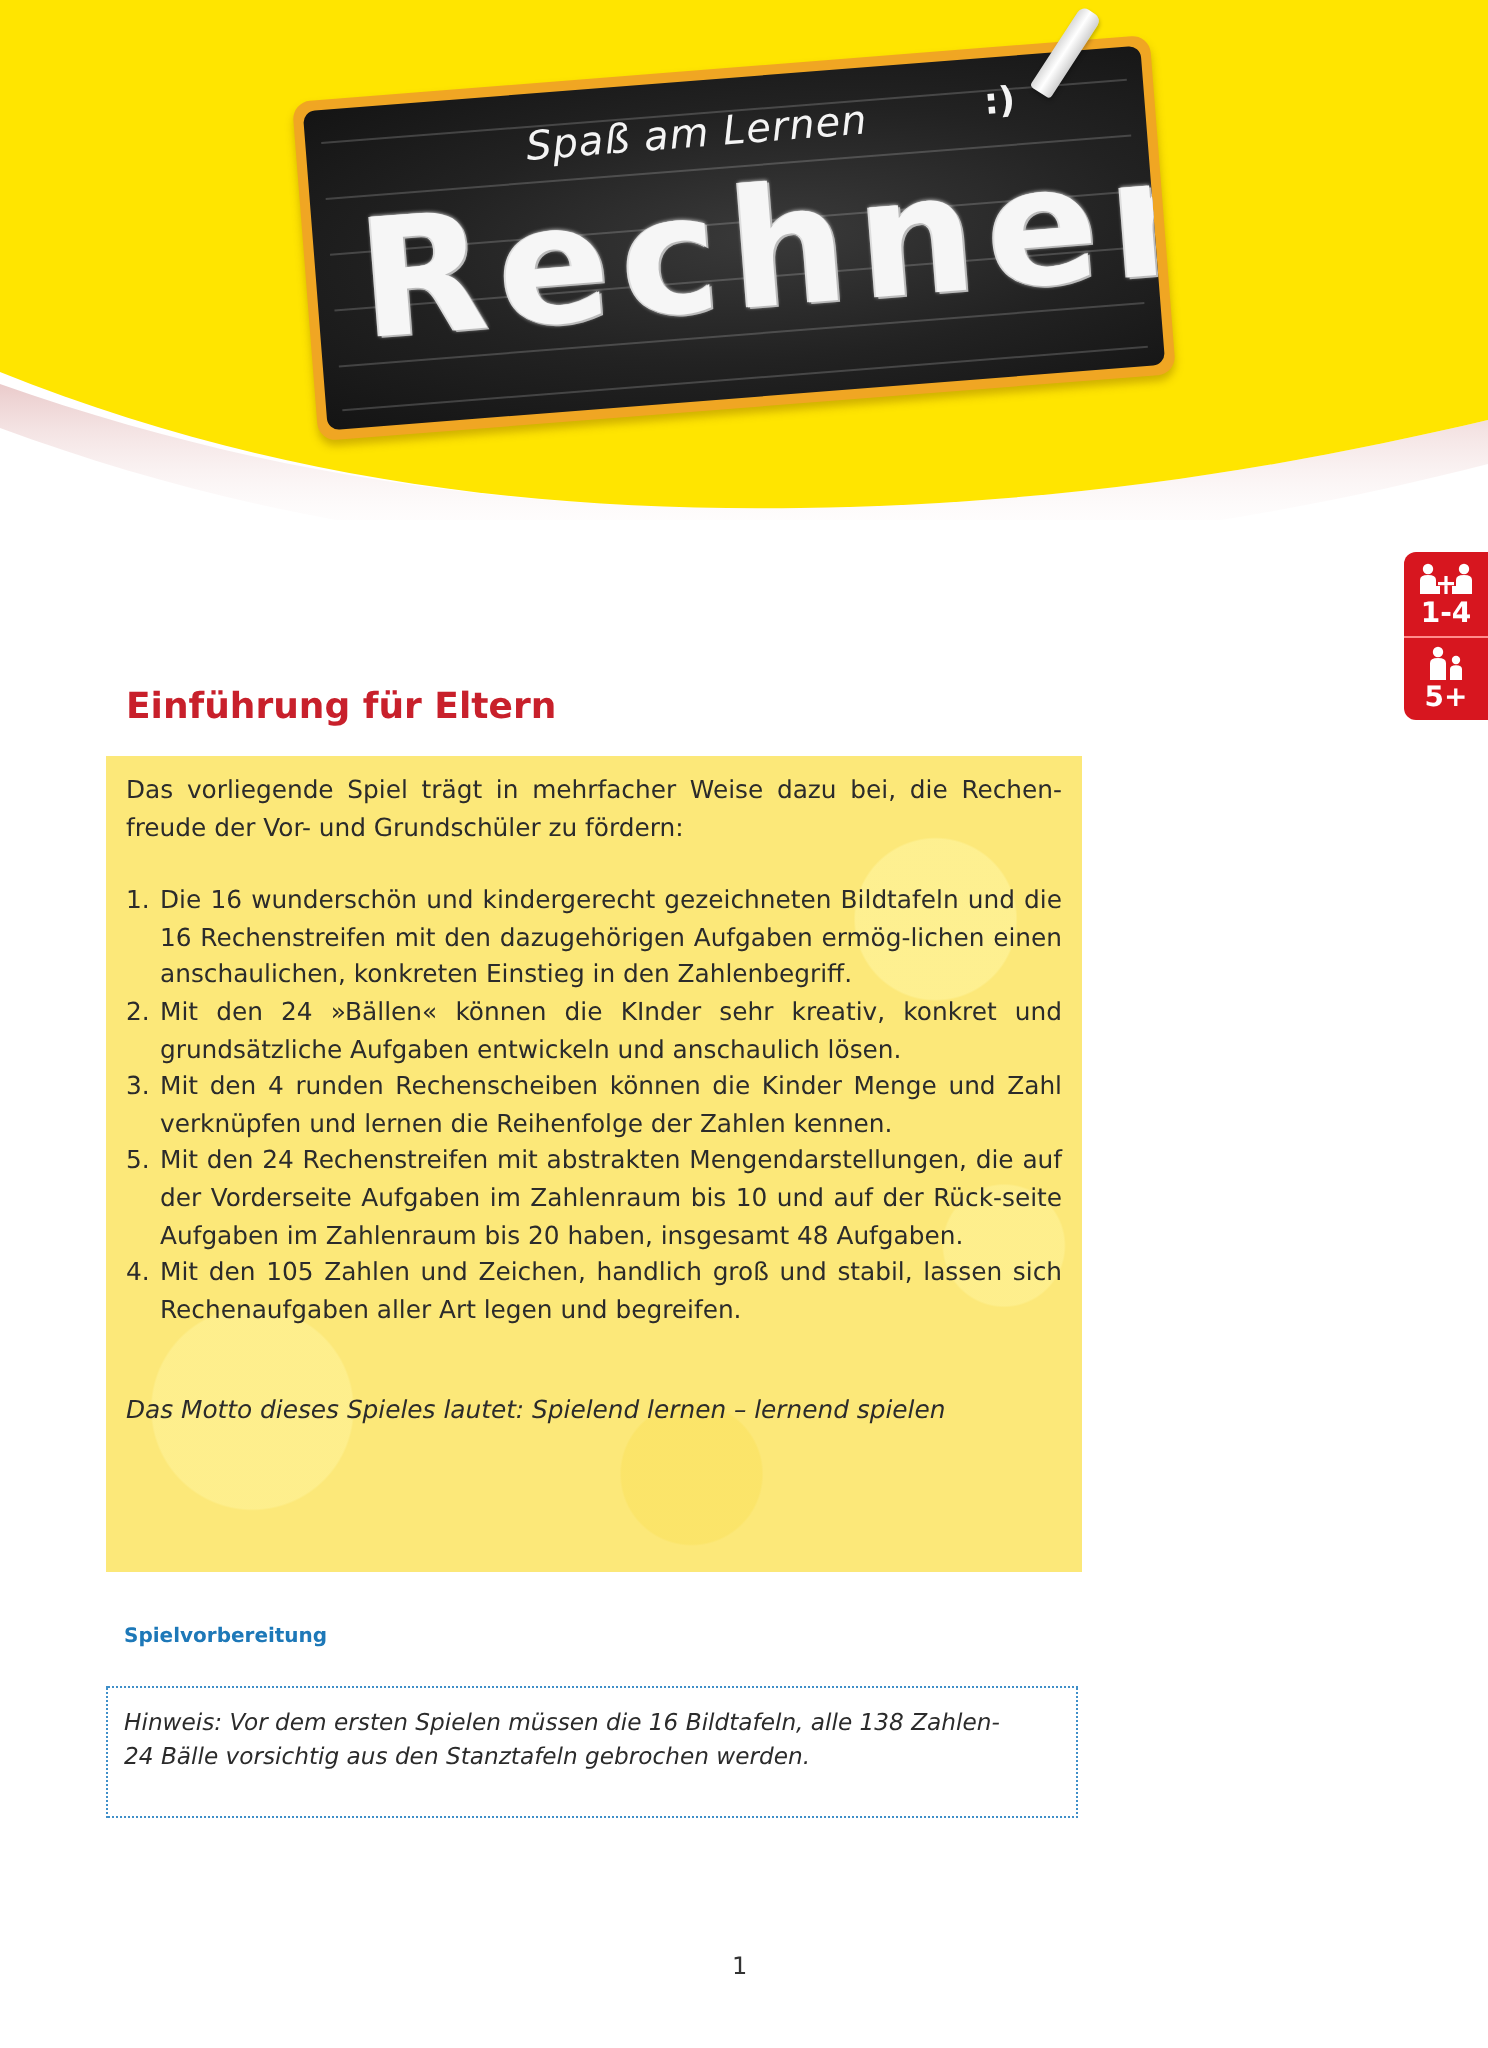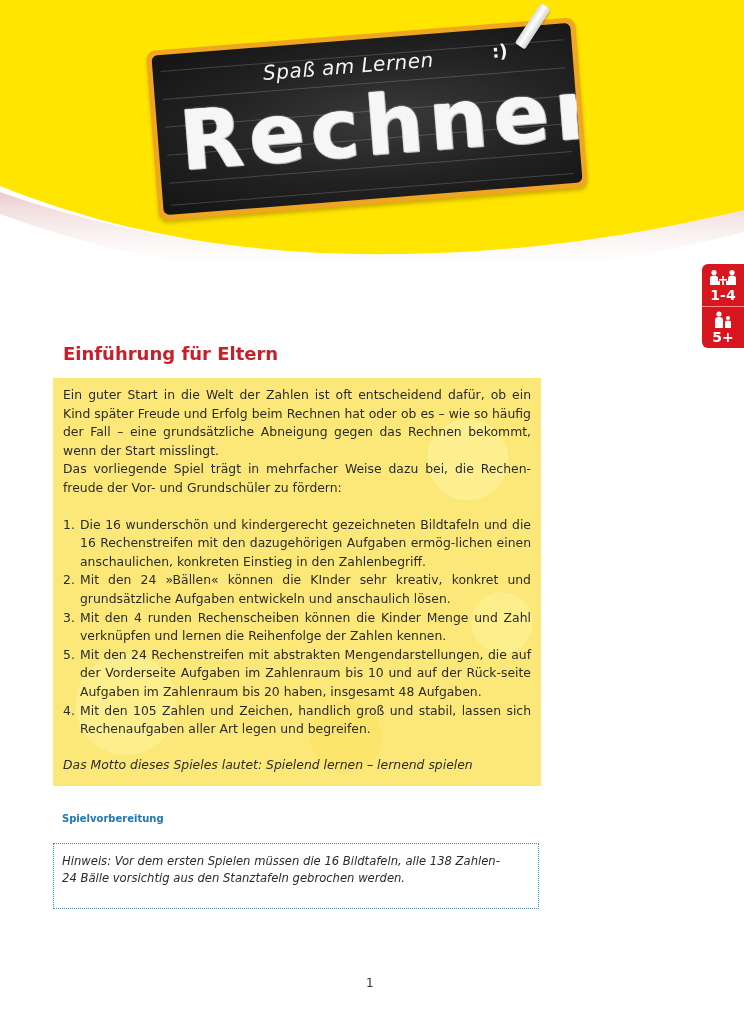--- a/index.html
+++ b/index.html
@@ -48,21 +48,21 @@
     }
     .chalk {
       position: absolute; left: 540px; top: 6px; width: 12px; height: 48px;
       background: linear-gradient(90deg, #d9d9d9, #ffffff 45%, #cfcfcf);
       border-radius: 4px 4px 2px 2px;
       transform: rotate(33deg);
       transform-origin: top center;
       box-shadow: 1px 1px 2px rgba(0,0,0,0.25);
     }
     .badge {
-      position: absolute; left: 702px; top: 264px; width: 42px; height: 84px;
+      position: absolute; left: 702px; top: 276px; width: 42px; height: 84px;
       background: #d7161f; border-radius: 6px 0 0 6px;
     }
     .badge-sec {
       position: absolute; left: 0; width: 42px; height: 42px;
       display: flex; flex-direction: column; align-items: center; justify-content: center;
       color: #fff;
     }
     .badge-sec.top { top: 0; border-bottom: 1px solid #ff8c8c; }
     .badge-sec.bottom { top: 42px; }
     .badge-text { font-size: 14px; font-weight: bold; line-height: 14px; font-family: "DejaVu Sans", sans-serif; }
@@ -85,21 +85,21 @@
     .yb-content {
       position: absolute; left: 10px; top: 8px; width: 468px;
       font-family: "DejaVu Sans", sans-serif;
       font-size: 12.4px; line-height: 18.6px; color: #2b2b2b;
     }
     .para { text-align: justify; margin: 0; }
     .list { margin: 18px 0 0 0; padding: 0; list-style: none; }
     .list li { position: relative; padding-left: 17px; text-align: justify; }
     .list .num { position: absolute; left: 0; top: 0; }
     .list b { font-weight: normal; }
-    .motto { margin-top: 17px; font-style: italic; }
+    .motto { margin-top: 32px; font-style: italic; }
 
     .h-blue {
       position: absolute; left: 62px; top: 813px;
       font-family: "DejaVu Sans", sans-serif; font-weight: bold;
       font-size: 10px; color: #1d78b8;
     }
     .hint-box {
       position: absolute; left: 53px; top: 843px; width: 486px; height: 66px;
       border: 1.5px dotted #3f8fc9;
       box-sizing: border-box;
@@ -164,21 +164,20 @@
       <path d="M13,17 L13,11.5 Q13,9.6 16,9.6 Q19,9.6 19,11.5 L19,17 Z" fill="#fff"></path>
     </svg>
     <span class="badge-text">5+</span>
   </div>
 </div>
 
 <div class="h-red">Einführung für Eltern</div>
 
 <div class="yellow-box">
   <div class="yb-content">
-    <p class="para">Ein guter Start in die Welt der Zahlen ist oft entscheidend dafür, ob ein Kind später Freude und Erfolg beim Rechnen hat oder ob es – wie so häufig der Fall – eine grundsätzliche Abneigung gegen das Rechnen bekommt, wenn der Start misslingt.</p>
     <p class="para">Das vorliegende Spiel trägt in mehrfacher Weise dazu bei, die Rechen-freude der Vor- und Grundschüler zu fördern:</p>
     <ul class="list">
       <li>
         <span class="num">1.</span>
         <span>Die </span><b>16 wunderschön und kindergerecht gezeichneten Bildtafeln</b><span> und die </span><b>16 Rechenstreifen</b><span> mit den dazugehörigen Aufgaben ermög-lichen einen anschaulichen, konkreten Einstieg in den Zahlenbegriff.</span>
       </li>
       <li>
         <span class="num">2.</span>
         <span>Mit den </span><b>24 »Bällen«</b><span> können die KInder sehr kreativ, konkret und grundsätzliche Aufgaben entwickeln und anschaulich lösen.</span>
       </li>

